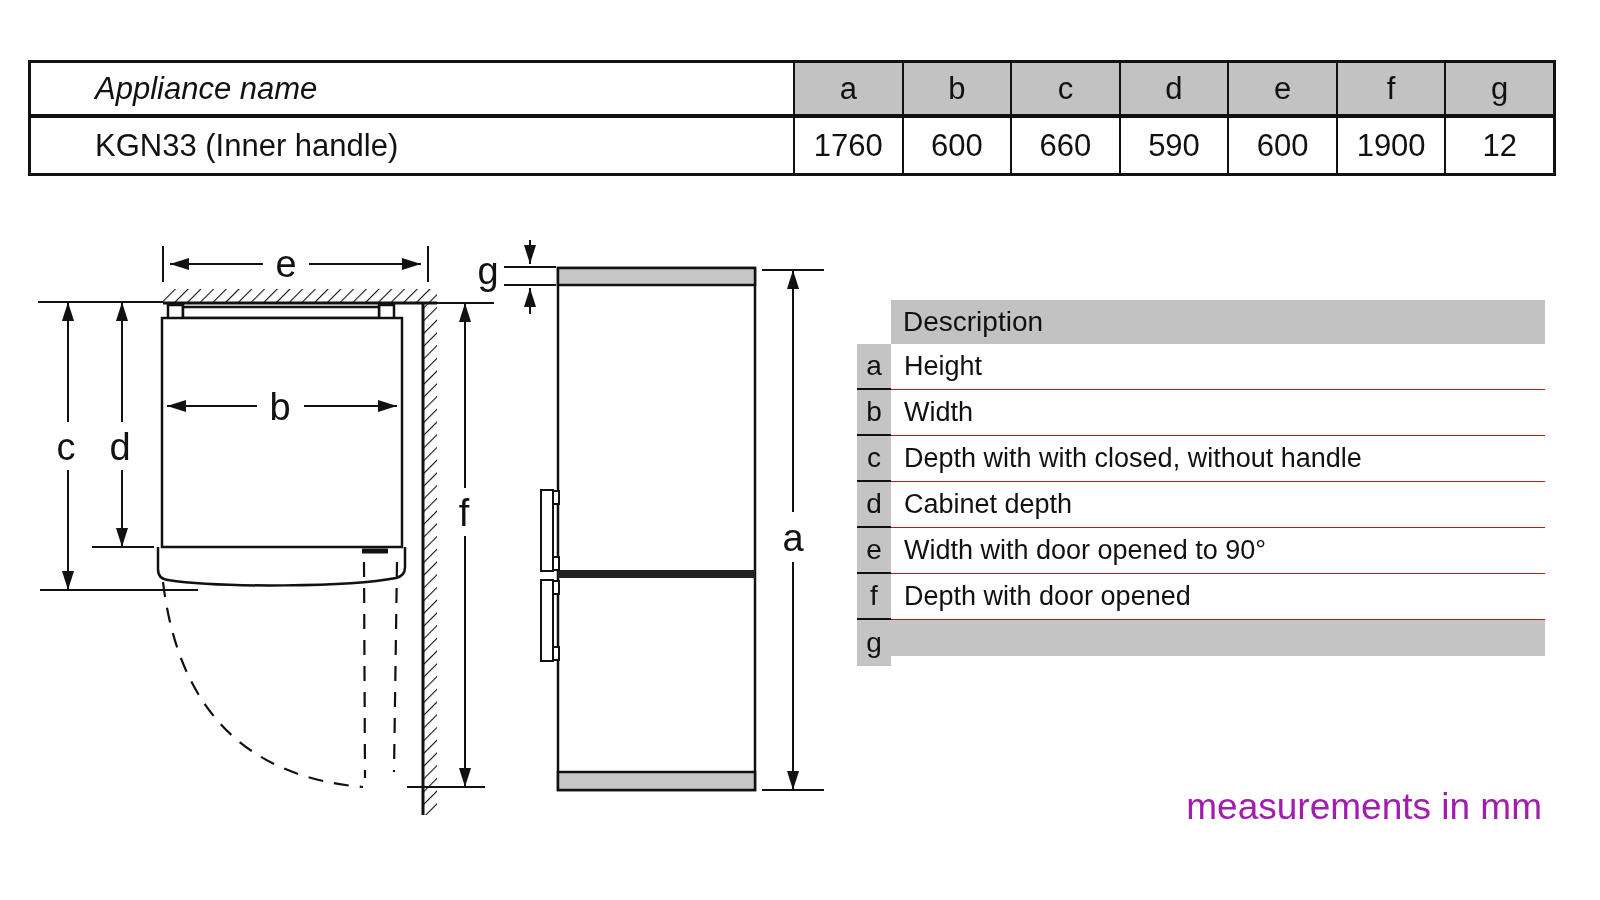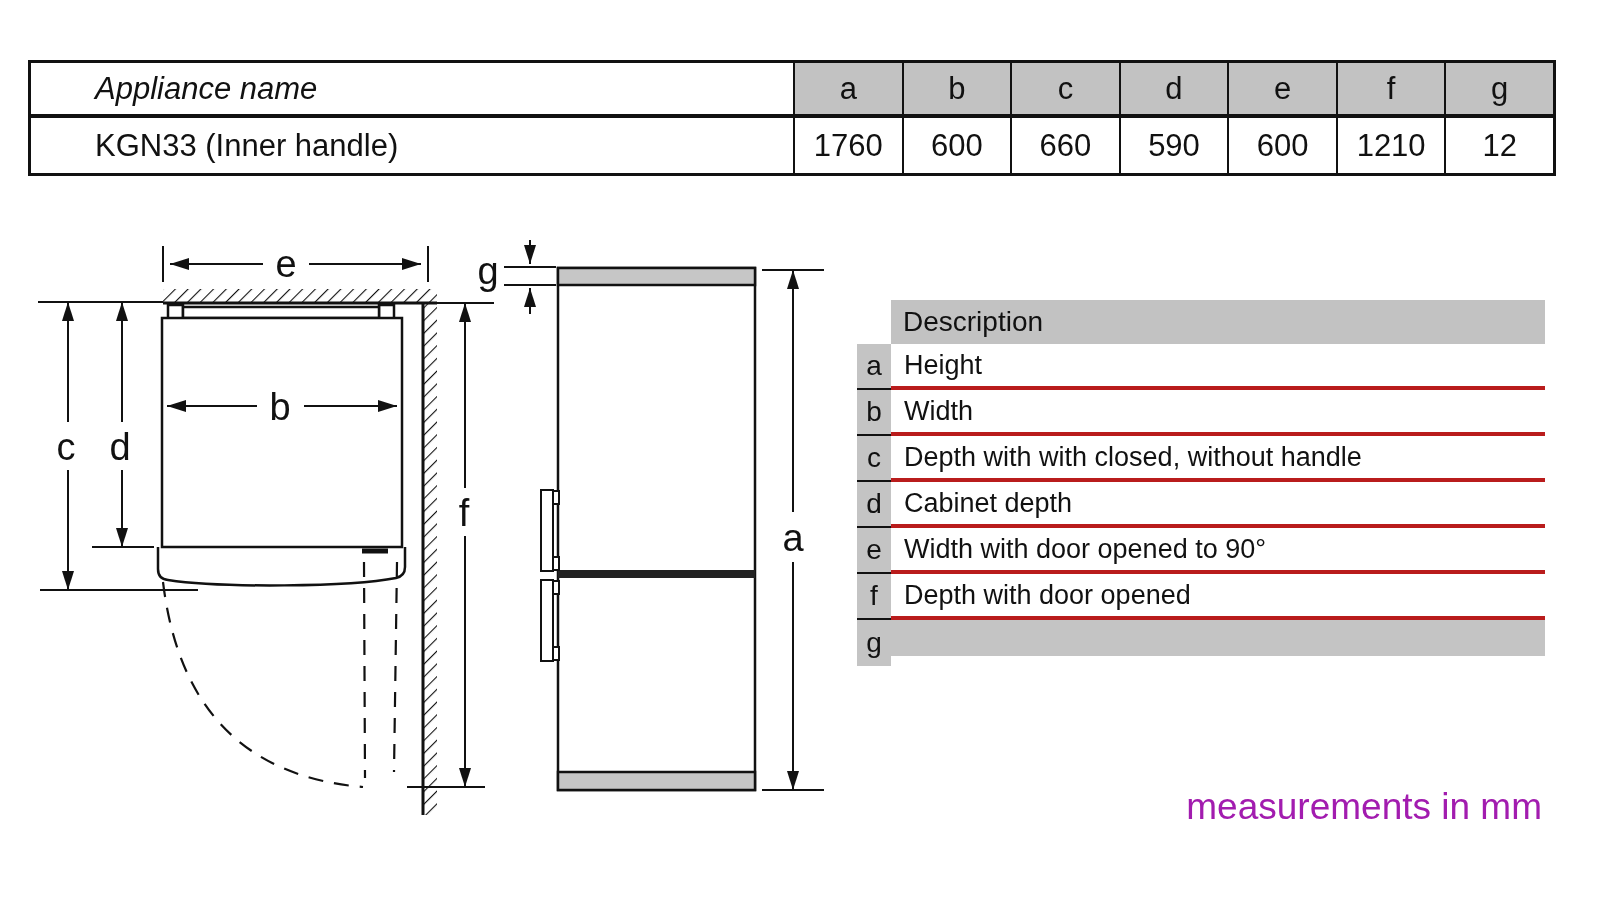--- a/index.html
+++ b/index.html
@@ -18,21 +18,21 @@
 
   
   .desc-table{position:absolute;left:857px;top:300px;width:688px;
               display:grid;grid-template-columns:34px 654px;}
   .desc-spacer{height:44px;background:#fff;}
   .desc-header{height:44px;background:#c2c2c2;display:flex;align-items:center;
                padding-left:12px;font-size:28px;box-sizing:border-box;}
   .desc-key{height:46px;background:#c4c4c4;display:flex;align-items:center;justify-content:center;
             font-size:28px;border-bottom:2px solid #111;box-sizing:border-box;}
   .desc-label{height:46px;display:flex;align-items:center;padding-left:13px;font-size:27px;
-              border-bottom:4px solid #b91c1c;box-sizing:border-box;white-space:nowrap;}
+              border-bottom:1px solid #b91c1c;box-sizing:border-box;white-space:nowrap;}
   .noline{border-bottom:none !important;}
   .desc-tail{height:36px;background:#c4c4c4;}
 
   
   .svg-abs{position:absolute;}
   .dimlab{font-size:38px;fill:#111;text-anchor:middle;font-family:"Liberation Sans",sans-serif;}
 
   
   .footer{position:absolute;right:58px;top:786px;font-size:37px;color:#a21caf;text-align:right;}
 </style>
@@ -50,21 +50,21 @@
     <div class="dt-cell dt-head">e</div>
     <div class="dt-cell dt-head">f</div>
     <div class="dt-cell dt-head">g</div>
 
     <div class="dt-cell first">KGN33 (Inner handle)</div>
     <div class="dt-cell">1760</div>
     <div class="dt-cell">600</div>
     <div class="dt-cell">660</div>
     <div class="dt-cell">590</div>
     <div class="dt-cell">600</div>
-    <div class="dt-cell">1210</div>
+    <div class="dt-cell">1900</div>
     <div class="dt-cell">12</div>
   </div>
 
   <svg class="svg-abs" style="left:30px;top:230px;" width="500" height="630" viewBox="0 0 500 630">
     <defs>
       <marker id="ah" markerUnits="userSpaceOnUse" markerWidth="20" markerHeight="14" refX="19" refY="6" orient="auto-start-reverse">
         <path d="M0,0 L19,6 L0,12 Z" fill="#111"></path>
       </marker>
       <pattern id="hatch" width="9" height="9" patternUnits="userSpaceOnUse" patternTransform="rotate(45)">
         <line x1="0" y1="0" x2="0" y2="9" stroke="#111" stroke-width="2.2"></line>

